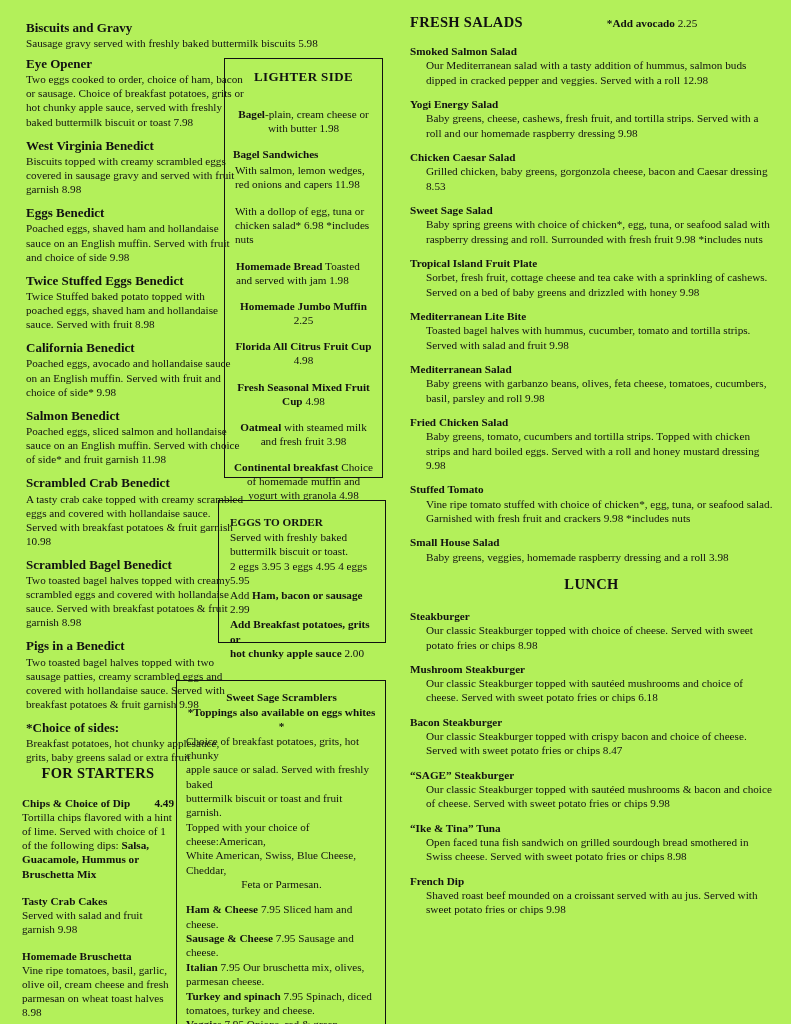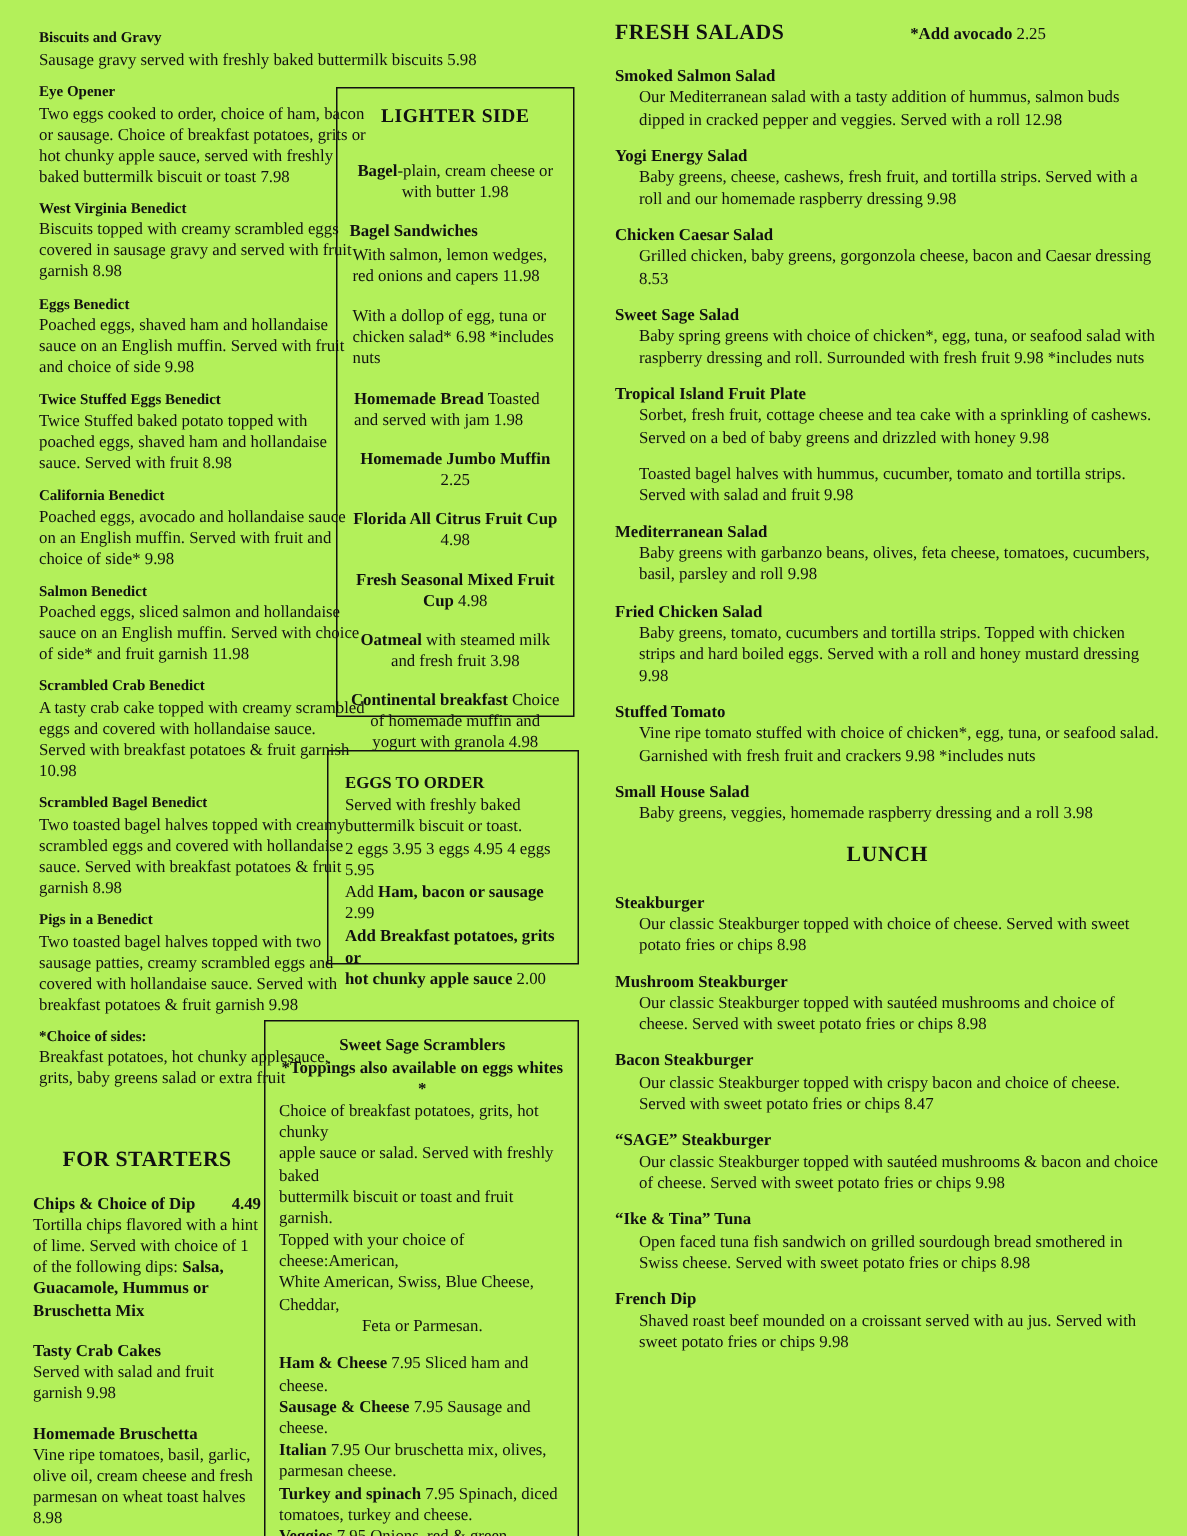--- a/index.html
+++ b/index.html
@@ -19,21 +19,21 @@
   .page {
     position: relative;
     width: 791px;
     height: 1024px;
   }
 
   
   .item { margin-bottom: 9px; }
   .item-name {
     font-weight: bold;
-    font-size: 10px;
+    font-size: 13px;
     line-height: 1.26;
     display: block;
   }
   .item-desc {
     font-size: 11.2px;
     line-height: 1.255;
     display: block;
     font-family: Liberation Serif, serif;
   }
 
@@ -377,20 +377,21 @@
     </div>
     <div class="r-item">
       <span class="r-name">Sweet Sage Salad</span>
       <span class="r-desc">Baby spring greens with choice of chicken*, egg, tuna, or seafood salad with raspberry dressing and roll. Surrounded with fresh fruit    9.98       *includes nuts</span>
     </div>
     <div class="r-item">
       <span class="r-name">Tropical Island Fruit Plate</span>
       <span class="r-desc">Sorbet, fresh fruit, cottage cheese and tea cake with a sprinkling of cashews. Served on a bed of baby greens and drizzled with honey 9.98</span>
     </div>
     <div class="r-item">
+      <span class="r-name">Mediterranean Lite Bite</span>
       <span class="r-desc">Toasted bagel halves with hummus, cucumber, tomato and tortilla strips. Served with salad and fruit  9.98</span>
     </div>
     <div class="r-item">
       <span class="r-name">Mediterranean Salad</span>
       <span class="r-desc">Baby greens with garbanzo beans, olives, feta cheese, tomatoes, cucumbers, basil, parsley and roll 9.98</span>
     </div>
     <div class="r-item">
       <span class="r-name">Fried Chicken Salad</span>
       <span class="r-desc">Baby greens, tomato, cucumbers and tortilla strips. Topped with chicken strips and hard boiled eggs. Served with a roll and honey mustard dressing  9.98</span>
     </div>
@@ -404,21 +405,21 @@
     </div>
 
     <div class="lunch-head">LUNCH</div>
 
     <div class="r-item">
       <span class="r-name">Steakburger</span>
       <span class="r-desc">Our classic Steakburger topped with choice of cheese. Served with sweet potato fries or chips  8.98</span>
     </div>
     <div class="r-item">
       <span class="r-name">Mushroom Steakburger</span>
-      <span class="r-desc">Our classic Steakburger topped with sautéed mushrooms and choice of cheese. Served with sweet potato fries or chips  8.98</span>
+      <span class="r-desc">Our classic Steakburger topped with sautéed mushrooms and choice of cheese. Served with sweet potato fries or chips  6.18</span>
     </div>
     <div class="r-item">
       <span class="r-name">Bacon Steakburger</span>
       <span class="r-desc">Our classic Steakburger topped with crispy bacon and choice of cheese. Served with sweet potato fries or chips  8.47</span>
     </div>
     <div class="r-item">
       <span class="r-name">“SAGE” Steakburger</span>
       <span class="r-desc">Our classic Steakburger topped with sautéed mushrooms &amp; bacon and choice of cheese. Served with sweet potato fries or chips  9.98</span>
     </div>
     <div class="r-item">

